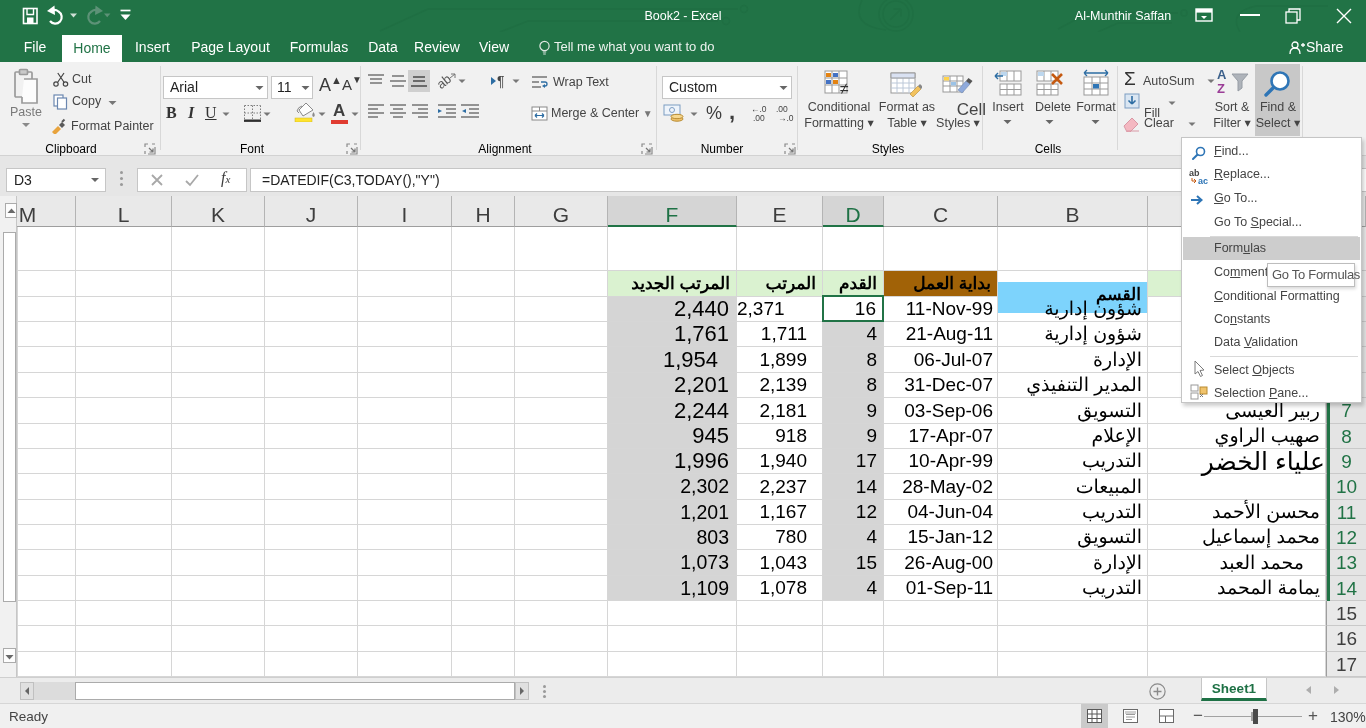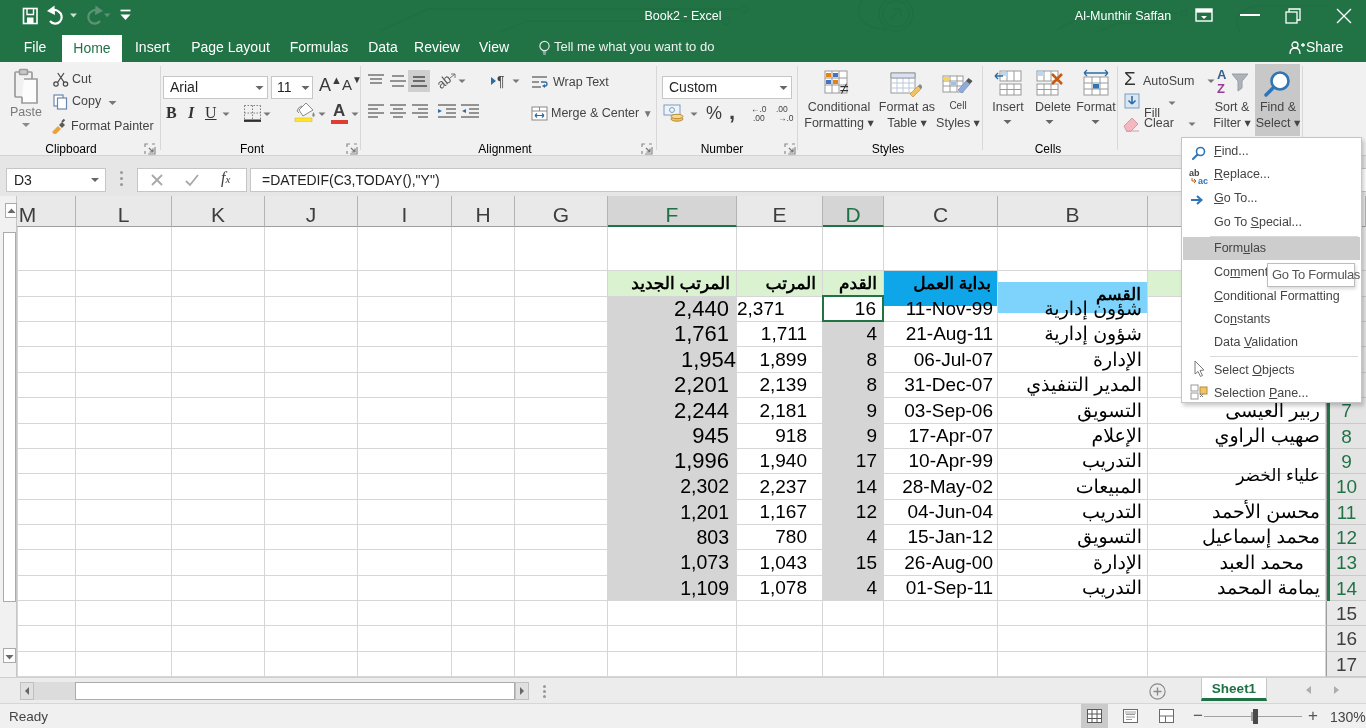--- a/index.html
+++ b/index.html
@@ -300,21 +300,21 @@
 <div class="abs" style="left:872px;top:38px;width:70px;text-align:center;font-size:12.5px;color:#444">Format as</div>
 <div class="abs" style="left:872px;top:53px;width:70px;text-align:center;font-size:12.5px;color:#444">Table ▾</div>
 <svg class="abs" style="left:942px;top:8px" width="32" height="28" viewBox="0 0 32 28">
         <rect x="1" y="6" width="20" height="16" fill="#fff" stroke="#999"></rect>
         <path d="M1 11 h20 M1 16 h20 M8 6 v16 M15 6 v16" stroke="#999"></path>
         <rect x="2" y="7" width="5" height="3.5" fill="#ffd34d"></rect>
         <rect x="9" y="12" width="5" height="3.5" fill="#9bc2e6"></rect>
         <path d="M16 20 l8-9 4 3-8 9z" fill="#8faadc" stroke="#6b87b0" stroke-width=".6"></path>
         <path d="M24 11 l2.5-3 4 3-2.5 3z" fill="#555"></path>
       </svg>
-<div class="abs" style="left:930px;top:38px;width:56px;text-align:center;font-size:10px;color:#444">Cell</div>
+<div class="abs" style="left:930px;top:38px;width:56px;text-align:right;font-size:17px;color:#444">Cell</div>
 <div class="abs" style="left:930px;top:53px;width:56px;text-align:center;font-size:12.5px;color:#444">Styles ▾</div>
 
 <svg class="abs" style="left:994px;top:8px" width="28" height="26" viewBox="0 0 28 26">
         <rect x="6" y="1" width="21" height="10" fill="#fff" stroke="#999"></rect>
         <rect x="6" y="14" width="21" height="11" fill="#fff" stroke="#999"></rect>
         <path d="M13 1 v10 M20 1 v10 M13 14 v11 M20 14 v11 M6 19.5 h21" stroke="#999"></path>
         <rect x="7" y="2" width="6" height="4" fill="#bdd7ee"></rect>
         <path d="M1 6 h8 m-8 0 l3 -3 m-3 3 l3 3" stroke="#2d6da3" fill="none" stroke-width="1.4"></path>
       </svg>
 <div class="abs" style="left:986px;top:38px;width:44px;text-align:center;font-size:12.5px;color:#444">Insert</div>
@@ -441,21 +441,21 @@
 <div class="colhdr" style="left:608px;width:129px;background:#d5d5d5;color:#1e7145;border-bottom:2px solid #217346;">F</div>
 <div class="colhdr" style="left:737px;width:86px;border-bottom:1px solid #9e9e9e;">E</div>
 <div class="colhdr" style="left:823px;width:61px;background:#d5d5d5;color:#1e7145;border-bottom:2px solid #217346;">D</div>
 <div class="colhdr" style="left:884px;width:114px;border-bottom:1px solid #9e9e9e;">C</div>
 <div class="colhdr" style="left:998px;width:150px;border-bottom:1px solid #9e9e9e;">B</div>
 <div class="colhdr" style="left:1148px;width:178px;border-bottom:1px solid #9e9e9e;">A</div>
 <div class="colhdr" style="left:1326px;width:40px;border-bottom:1px solid #9e9e9e;border-left:1px solid #b4b4b4"></div>
 <div class="cell" style="left:608px;top:75px;width:128px;height:25px;line-height:25px;background:#daf2d0;font-weight:bold;color:#000;padding-right:6px;font-size:17px">المرتب الجديد</div>
 <div class="cell" style="left:737px;top:75px;width:85px;height:25px;line-height:25px;background:#daf2d0;font-weight:bold;color:#000;padding-right:6px;font-size:17px">المرتب</div>
 <div class="cell" style="left:823px;top:75px;width:60px;height:25px;line-height:25px;background:#daf2d0;font-weight:bold;color:#000;padding-right:6px;font-size:17px">القدم</div>
-<div class="cell" style="left:884px;top:75px;width:113px;height:35px;line-height:25px;background:#0ea5e9;font-weight:bold;color:#000;padding-right:6px;font-size:17px">بداية العمل</div>
+<div class="cell" style="left:884px;top:75px;width:113px;height:25px;line-height:25px;background:#a16207;font-weight:bold;color:#000;padding-right:6px;font-size:17px">بداية العمل</div>
 <div class="cell" style="left:998px;top:86px;width:149px;height:31px;line-height:25px;background:#7dd3fc;font-weight:bold;color:#000;padding-right:6px;font-size:17px">القسم</div>
 <div class="cell" style="left:1148px;top:75px;width:177px;height:25px;line-height:25px;background:#daf2d0;font-weight:bold;color:#000;padding-right:6px;font-size:17px">الاسم</div>
 <div class="abs" style="left:608px;top:101px;width:128px;height:24px;background:#d5d5d5"></div>
 <div class="abs" style="left:608px;top:126px;width:128px;height:24px;background:#d5d5d5"></div>
 <div class="abs" style="left:823px;top:126px;width:60px;height:24px;background:#d5d5d5"></div>
 <div class="abs" style="left:608px;top:151px;width:128px;height:25px;background:#d5d5d5"></div>
 <div class="abs" style="left:823px;top:151px;width:60px;height:25px;background:#d5d5d5"></div>
 <div class="abs" style="left:608px;top:177px;width:128px;height:24px;background:#d5d5d5"></div>
 <div class="abs" style="left:823px;top:177px;width:60px;height:24px;background:#d5d5d5"></div>
 <div class="abs" style="left:608px;top:202px;width:128px;height:25px;background:#d5d5d5"></div>
@@ -481,39 +481,39 @@
 <div class="cell" style="left:608px;top:101px;width:128px;height:25px;line-height:24px;padding-right:7px;font-size:22px">2,440</div>
 <div class="cell" style="left:998px;top:126px;width:149px;height:25px;line-height:24px;padding-right:5px;font-size:19px">شؤون إدارية</div>
 <div class="cell" style="left:884px;top:126px;width:113px;height:25px;line-height:24px;padding-right:4px;font-size:19px">21-Aug-11</div>
 <div class="cell" style="left:823px;top:126px;width:60px;height:25px;line-height:24px;padding-right:6px;font-size:19px">4</div>
 <div class="cell" style="left:737px;top:126px;width:85px;height:25px;line-height:24px;padding-right:15px;font-size:19px">1,711</div>
 <div class="cell" style="left:608px;top:126px;width:128px;height:25px;line-height:24px;padding-right:7px;font-size:22px">1,761</div>
 <div class="cell" style="left:998px;top:151px;width:149px;height:26px;line-height:25px;padding-right:5px;font-size:19px">الإدارة</div>
 <div class="cell" style="left:884px;top:151px;width:113px;height:26px;line-height:25px;padding-right:4px;font-size:19px">06-Jul-07</div>
 <div class="cell" style="left:823px;top:151px;width:60px;height:26px;line-height:25px;padding-right:6px;font-size:19px">8</div>
 <div class="cell" style="left:737px;top:151px;width:85px;height:26px;line-height:25px;padding-right:15px;font-size:19px">1,899</div>
-<div class="cell" style="left:608px;top:151px;width:128px;height:26px;line-height:25px;padding-right:0;font-size:22px">1,954</div>
+<div class="cell" style="left:608px;top:151px;width:128px;height:26px;line-height:25px;padding-right:18px;font-size:22px">1,954</div>
 <div class="cell" style="left:998px;top:177px;width:149px;height:25px;line-height:24px;padding-right:5px;font-size:19px">المدير التنفيذي</div>
 <div class="cell" style="left:884px;top:177px;width:113px;height:25px;line-height:24px;padding-right:4px;font-size:19px">31-Dec-07</div>
 <div class="cell" style="left:823px;top:177px;width:60px;height:25px;line-height:24px;padding-right:6px;font-size:19px">8</div>
 <div class="cell" style="left:737px;top:177px;width:85px;height:25px;line-height:24px;padding-right:15px;font-size:19px">2,139</div>
 <div class="cell" style="left:608px;top:177px;width:128px;height:25px;line-height:24px;padding-right:7px;font-size:22px">2,201</div>
 <div class="cell" style="left:1148px;top:202px;width:177px;height:26px;line-height:25px;padding-right:5px;font-size:19px">ربير العيسى</div>
 <div class="cell" style="left:998px;top:202px;width:149px;height:26px;line-height:25px;padding-right:5px;font-size:19px">التسويق</div>
 <div class="cell" style="left:884px;top:202px;width:113px;height:26px;line-height:25px;padding-right:4px;font-size:19px">03-Sep-06</div>
 <div class="cell" style="left:823px;top:202px;width:60px;height:26px;line-height:25px;padding-right:6px;font-size:19px">9</div>
 <div class="cell" style="left:737px;top:202px;width:85px;height:26px;line-height:25px;padding-right:15px;font-size:19px">2,181</div>
 <div class="cell" style="left:608px;top:202px;width:128px;height:26px;line-height:25px;padding-right:7px;font-size:22px">2,244</div>
 <div class="cell" style="left:1148px;top:228px;width:177px;height:25px;line-height:24px;padding-right:5px;font-size:19px">صهيب الراوي</div>
 <div class="cell" style="left:998px;top:228px;width:149px;height:25px;line-height:24px;padding-right:5px;font-size:19px">الإعلام</div>
 <div class="cell" style="left:884px;top:228px;width:113px;height:25px;line-height:24px;padding-right:4px;font-size:19px">17-Apr-07</div>
 <div class="cell" style="left:823px;top:228px;width:60px;height:25px;line-height:24px;padding-right:6px;font-size:19px">9</div>
 <div class="cell" style="left:737px;top:228px;width:85px;height:25px;line-height:24px;padding-right:15px;font-size:19px">918</div>
 <div class="cell" style="left:608px;top:228px;width:128px;height:25px;line-height:24px;padding-right:7px;font-size:22px">945</div>
-<div class="cell" style="left:1148px;top:268px;width:177px;height:25px;line-height:24px;padding-right:5px;font-size:17px">علياء الخضر</div>
+<div class="cell" style="left:1148px;top:253px;width:177px;height:25px;line-height:24px;font-size:25px">علياء الخضر</div>
 <div class="cell" style="left:998px;top:253px;width:149px;height:25px;line-height:24px;padding-right:5px;font-size:19px">التدريب</div>
 <div class="cell" style="left:884px;top:253px;width:113px;height:25px;line-height:24px;padding-right:4px;font-size:19px">10-Apr-99</div>
 <div class="cell" style="left:823px;top:253px;width:60px;height:25px;line-height:24px;padding-right:6px;font-size:19px">17</div>
 <div class="cell" style="left:737px;top:253px;width:85px;height:25px;line-height:24px;padding-right:15px;font-size:19px">1,940</div>
 <div class="cell" style="left:608px;top:253px;width:128px;height:25px;line-height:24px;padding-right:7px;font-size:22px">1,996</div>
 <div class="cell" style="left:998px;top:278px;width:149px;height:26px;line-height:25px;padding-right:5px;font-size:19px">المبيعات</div>
 <div class="cell" style="left:884px;top:278px;width:113px;height:26px;line-height:25px;padding-right:4px;font-size:19px">28-May-02</div>
 <div class="cell" style="left:823px;top:278px;width:60px;height:26px;line-height:25px;padding-right:6px;font-size:19px">14</div>
 <div class="cell" style="left:737px;top:278px;width:85px;height:26px;line-height:25px;padding-right:15px;font-size:19px">2,237</div>
 <div class="cell" style="left:608px;top:278px;width:128px;height:26px;line-height:25px;padding-right:7px;font-size:19.5px">2,302</div>

